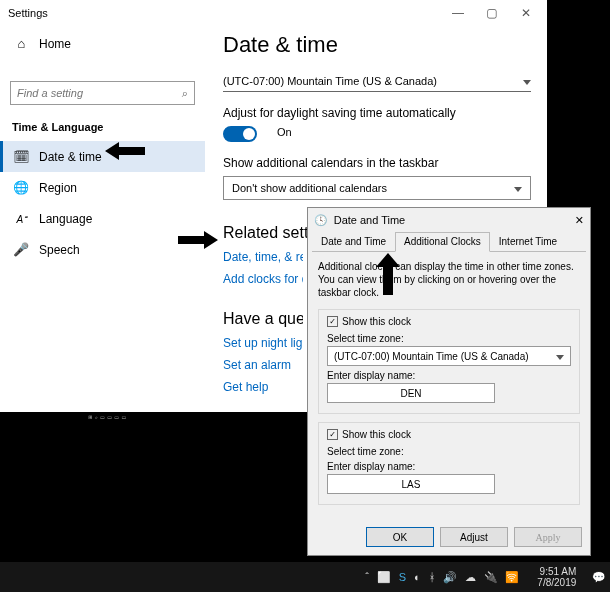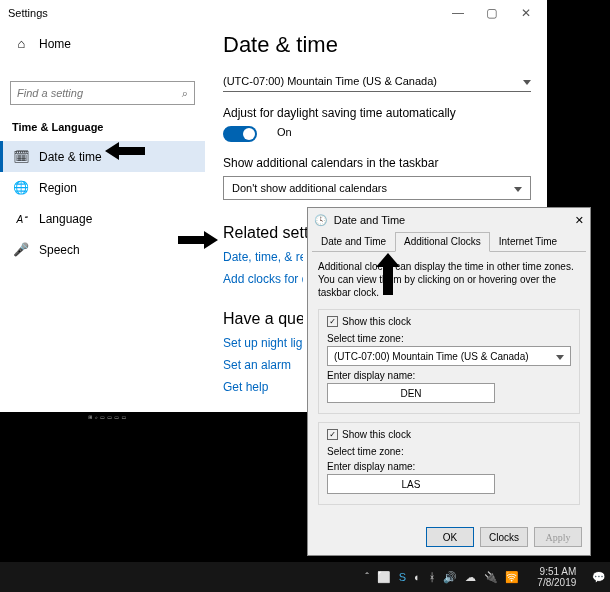--- a/index.html
+++ b/index.html
@@ -37,21 +37,21 @@
 .tab.active { background: #f0f0f0; border: 1px solid #bbb; border-bottom: 1px solid #f0f0f0; margin-bottom: -1px; }
 .dlg-body { padding: 8px 10px; }
 .desc { font-size: 10px; margin-bottom: 10px; line-height: 1.3; }
 .fieldset { border: 1px solid #d8d8d8; padding: 6px 8px 10px; margin-bottom: 8px; }
 .chk { display: flex; align-items: center; gap: 4px; margin-bottom: 6px; }
 .cb { width: 11px; height: 11px; border: 1px solid #666; display: flex; align-items: center; justify-content: center; font-size: 8px; color: #000; }
 .flabel { font-size: 10px; margin: 4px 0 2px; }
 .fcombo { height: 20px; border: 1px solid #999; background: #fff; display: flex; align-items: center; justify-content: space-between; padding: 0 6px; font-size: 10px; }
 .ftext { height: 20px; border: 1px solid #999; background: #fff; padding: 0 4px; font-size: 10px; width: 168px; display: flex; align-items: center; justify-content: center; }
 .dlg-foot { display: flex; justify-content: flex-end; gap: 6px; padding: 6px 8px 8px; background: #f0f0f0; }
-.dbtn { width: 48px; height: 20px; border: 1px solid #aaa; background: #e1e1e1; font-size: 10px; display: flex; align-items: center; justify-content: center; cursor: pointer; }
+.dbtn { width: 68px; height: 20px; border: 1px solid #aaa; background: #e1e1e1; font-size: 10px; display: flex; align-items: center; justify-content: center; cursor: pointer; }
 .dbtn.primary { border: 1px solid #0063b1; }
 .dbtn.disabled { color: #999; font-family: Liberation Serif, serif; }
 .taskbar { position: absolute; bottom: 0; left: 0; width: 610px; height: 30px; background: #161616; color: #fff; font-size: 10px; display: flex; align-items: center; justify-content: flex-end; padding: 0 4px; }
 .tray { display: flex; align-items: center; gap: 8px; color: #ddd; font-size: 11px; }
 .clock { text-align: right; line-height: 1.1; margin-left: 10px; font-size: 10px; }
 .blackbar { position: absolute; left: 0; top: 412px; width: 215px; height: 20px; background: #000; }
 .tiny { font-size: 5px; color: #aaa; text-align: center; padding-top: 2px; letter-spacing: .5px; }
 svg.arr { fill: #000; }
 </style>
 </head>
@@ -172,21 +172,21 @@
       </div>
       <div class="flabel">Select time zone:</div>
       <div class="flabel">Enter display name:</div>
       <div class="ftext">
           <span>LAS</span>
         </div>
     </div>
   </div>
   <div class="dlg-foot">
     <div class="dbtn primary">OK</div>
-    <div class="dbtn">Clocks</div>
+    <div class="dbtn">Adjust</div>
     <div class="dbtn disabled">Apply</div>
   </div>
 </div>
 
 <div class="taskbar">
   <div class="tray">
     <span>ˆ</span>
     <span>⬜</span>
     <span style="color:#4ad">S</span>
     <span>◐</span>

